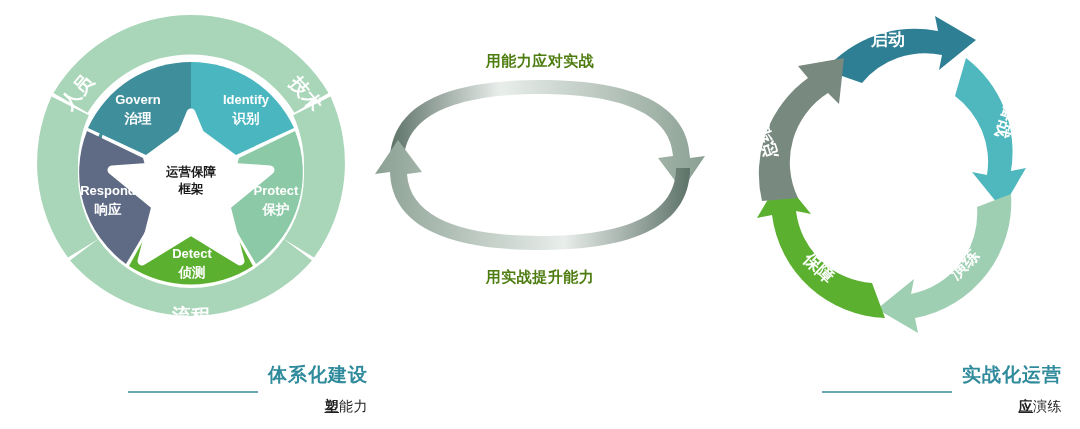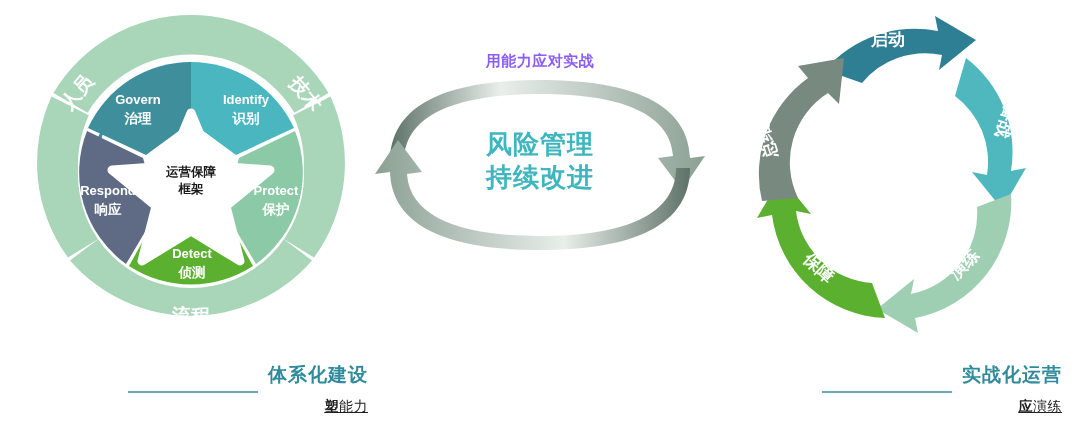--- a/index.html
+++ b/index.html
@@ -14,21 +14,21 @@
   .abs{position:absolute;}
 
   
   #left-panel{position:absolute;left:18px;top:0px;width:350px;height:429px;}
   #left-wheel{position:absolute;left:8px;top:10px;width:330px;height:330px;}
 
   
   #center-panel{position:absolute;left:370px;top:0;width:340px;height:429px;}
   .center-cap{
     position:absolute;width:340px;text-align:center;
-    font-size:15px;font-weight:bold;color:#8b5cf6;letter-spacing:.5px;
+    font-size:15px;font-weight:bold;color:#4d7c0f;letter-spacing:.5px;
   }
   #cap-top{top:52px;}
   #cap-bottom{top:268px;}
   #center-core{
     position:absolute;left:0;top:128px;width:340px;text-align:center;
     font-size:26px;font-weight:bold;color:#3fb6bf;line-height:1.25;
     letter-spacing:1px;
   }
 
   
@@ -38,21 +38,21 @@
   
   .wheel-caption{position:absolute;width:350px;text-align:right;}
   .wheel-caption .title{
     font-size:19px;font-weight:bold;color:#2f8a9b;letter-spacing:1px;
     line-height:1.2;
   }
   .wheel-caption .rule{
     width:130px;height:2px;background:#6aa9b4;margin:4px auto 5px auto;
   }
   .wheel-caption .sub{
-    font-size:14px;color:#222;letter-spacing:.5px;text-decoration:underline;
+    font-size:14px;color:#222;letter-spacing:.5px;
   }
   .wheel-caption .sub .key{font-weight:bold;text-decoration:underline;}
   #left-caption{left:0px;top:364px;}
   #right-caption{left:0px;top:364px;}
 
   
   svg text{font-family:"Liberation Sans","DejaVu Sans",sans-serif;}
   .seg-en{font-size:13px;font-weight:bold;fill:#ffffff;}
   .seg-cn{font-size:13.5px;font-weight:bold;fill:#ffffff;}
   .ring-cn{font-size:19px;font-weight:bold;fill:#ffffff;}
@@ -170,25 +170,22 @@
                C 97 24, 34 40, 34 92 Z" fill="url(#gradTop)"></path>
 
       <path d="M 320 98
                C 320 162, 250 180, 170 180
                C 90 180, 22 162, 20 102
                L 5 104 L 28 70 L 52 102 L 37 104
                C 40 150, 97 166, 170 166
                C 243 166, 306 150, 306 98 Z" fill="url(#gradBot)"></path>
     </svg>
 
-    <div id="center-core">
-      <div>风险管理</div>
-      <div>持续改进</div>
-    </div>
-
+
+    <div class="center-cap" id="cap-bottom">用实战提升能力</div>
   </div>
 
   <div id="right-panel">
 
     <svg id="right-wheel" viewBox="0 0 330 355">
 
       <g>
         <path d="M 103 52
                  A 118 118 0 0 1 216 13
                  L 213 -2 L 254 22 L 217 52 L 220 37

